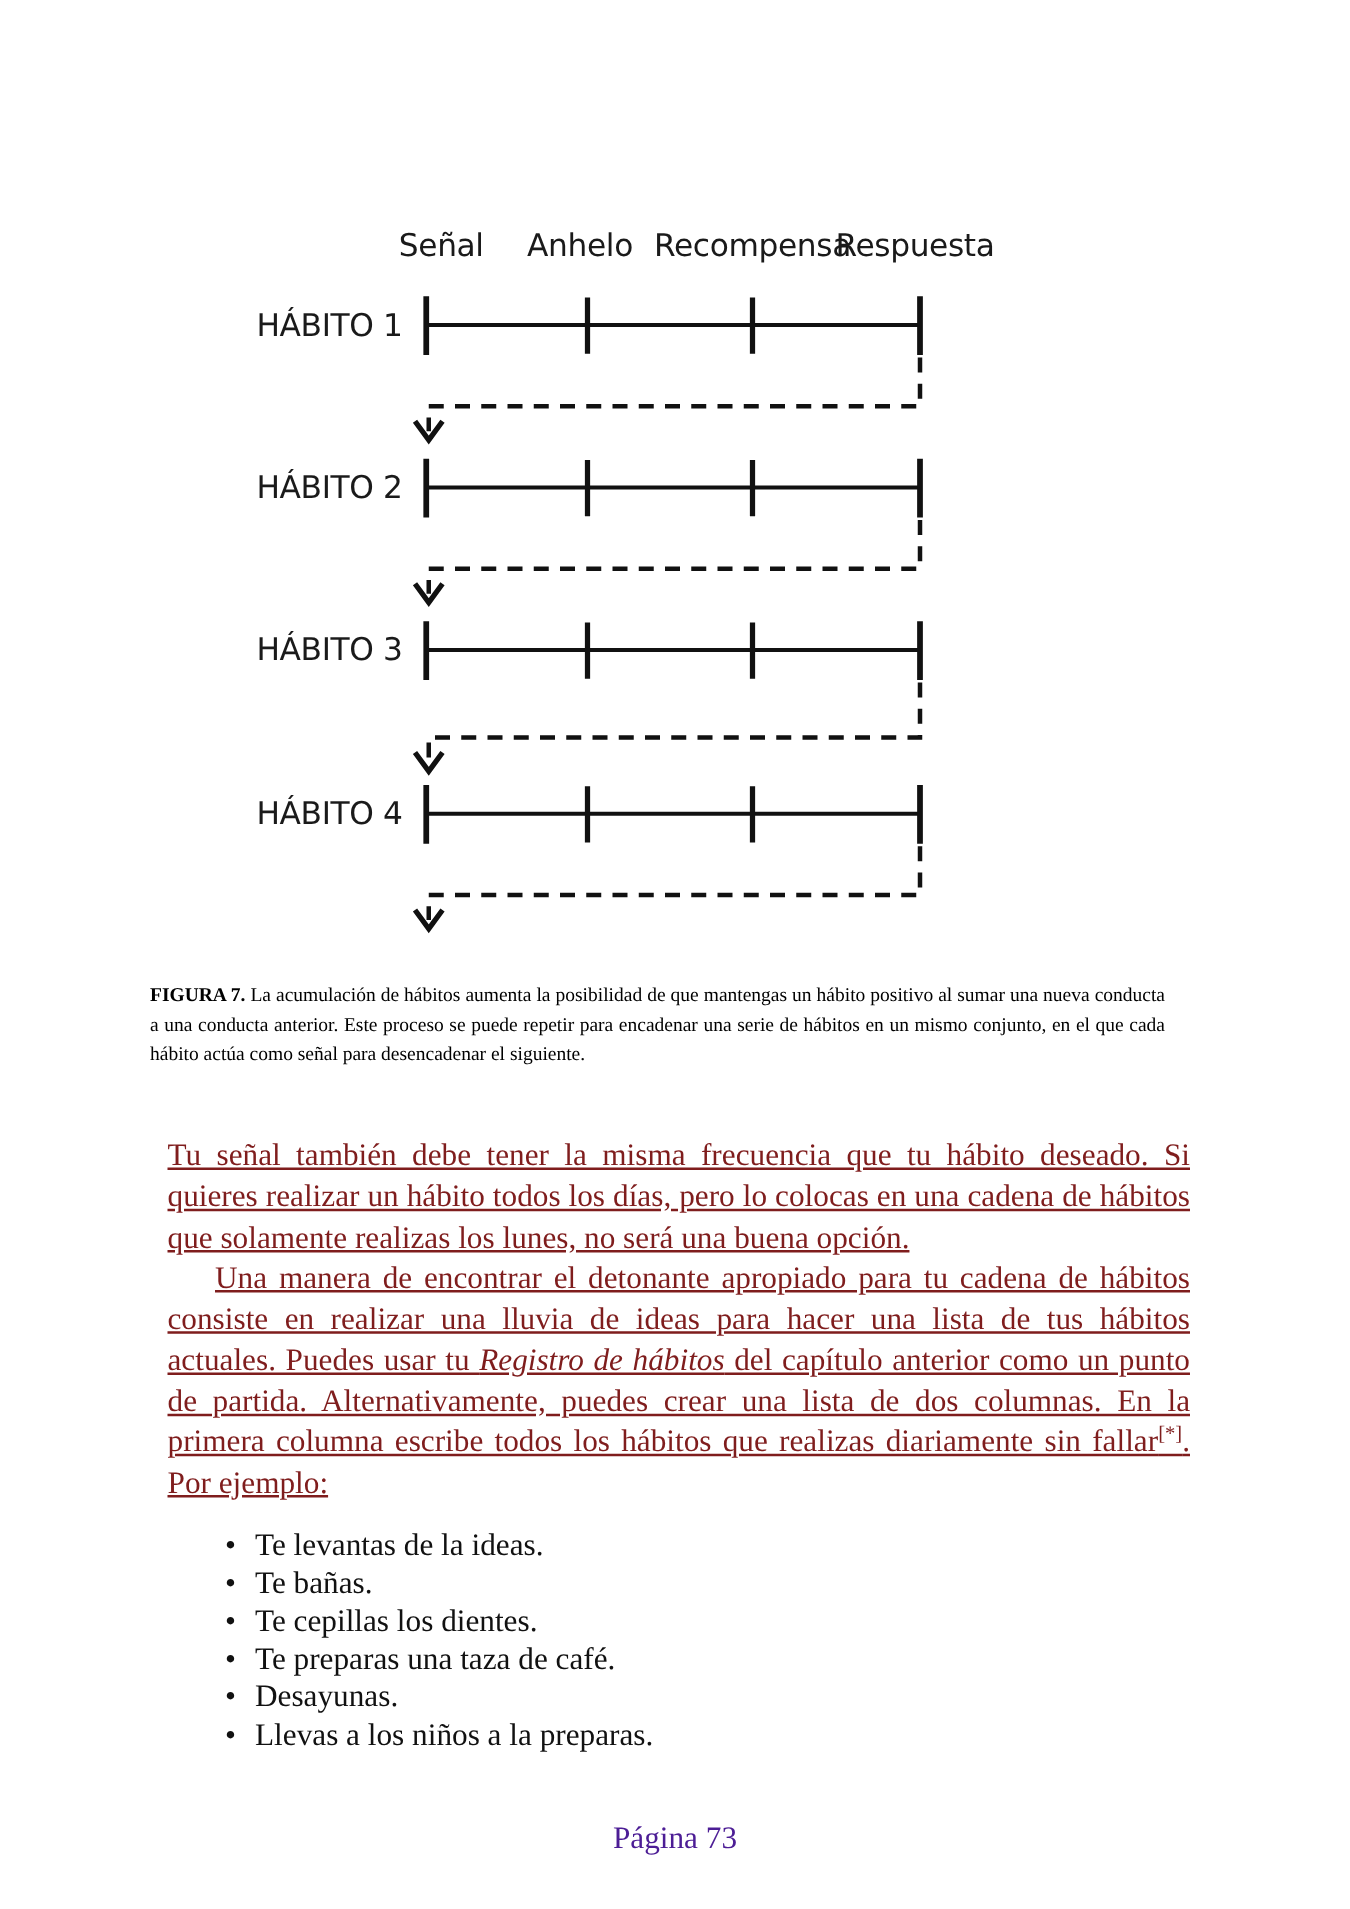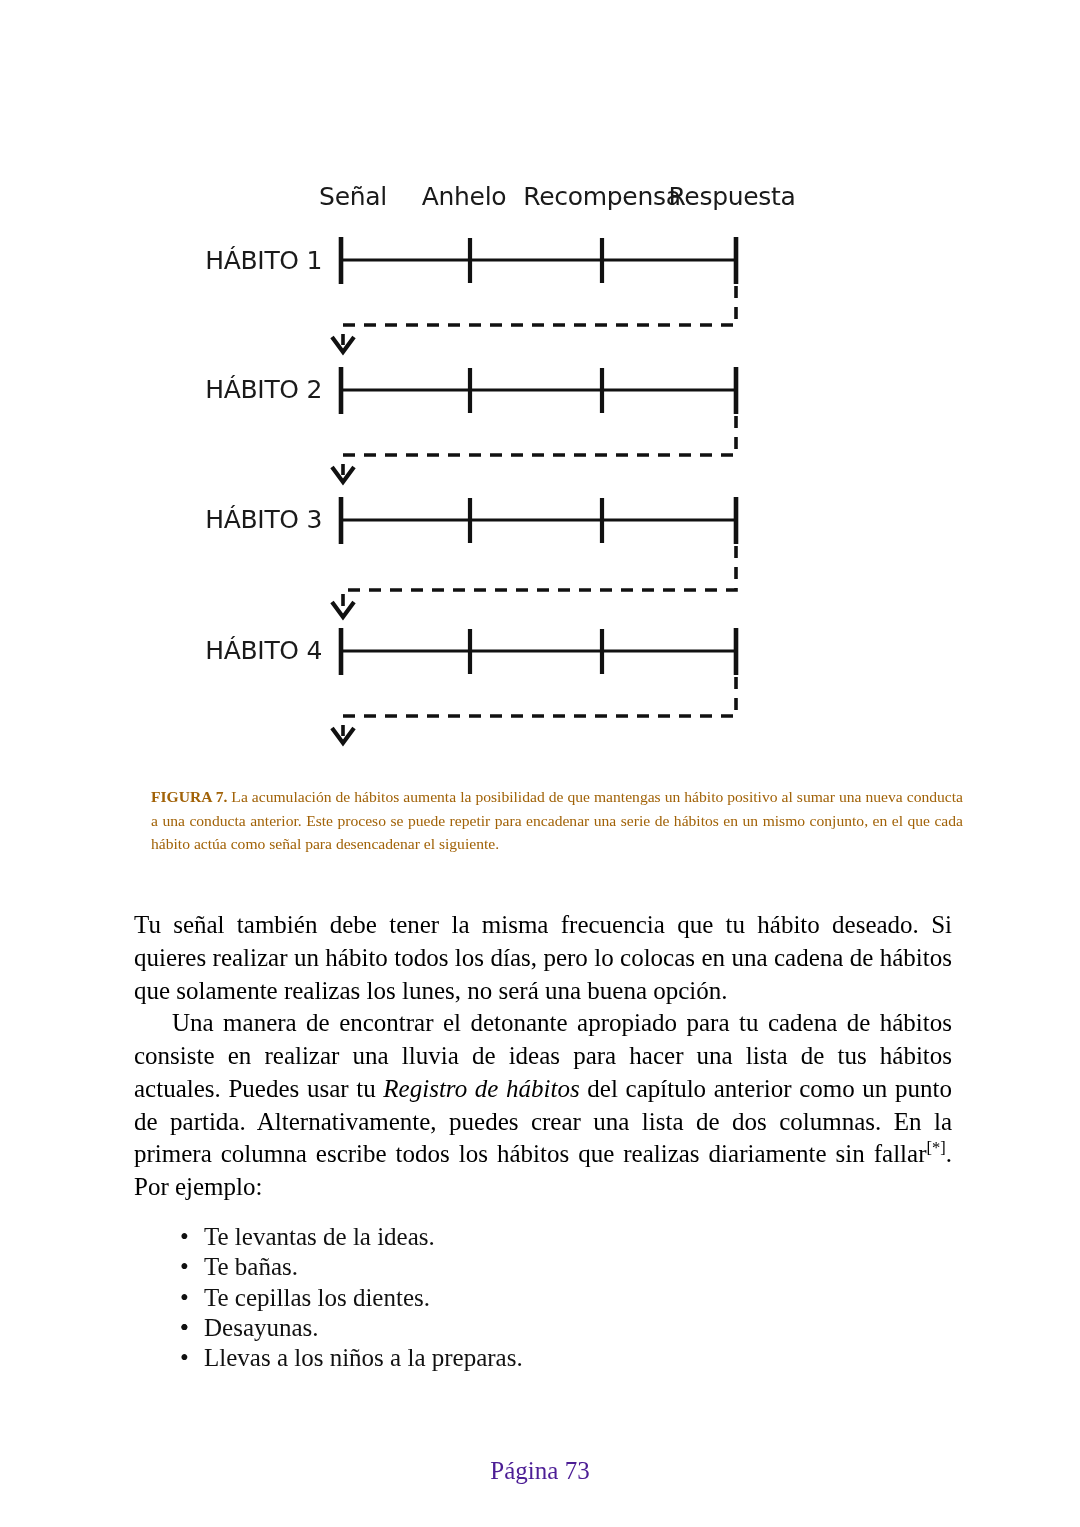--- a/index.html
+++ b/index.html
@@ -80,48 +80,49 @@
     stroke: #111111;
     stroke-width: 4.2;
     fill: none;
     stroke-linecap: butt;
     stroke-linejoin: miter;
   }
 
   
   .caption {
     position: absolute;
-    left: 151px;
+    left: 120px;
     top: 748px;
     width: 812px;
     font-size: 15.6px;
     line-height: 1.52;
     text-align: justify;
     text-justify: inter-word;
-    color: #a16207;
+    color: #000000;
     font-family: Liberation Serif, serif;
   }
   .caption .figlabel {
     font-weight: bold;
   }
 
   
   .body-area {
     position: absolute;
     left: 134px;
     top: 872px;
     width: 818px;
   }
   p.body {
     margin: 0;
     font-size: 25px;
     line-height: 1.31;
     text-align: justify;
     text-justify: inter-word;
-    color: #000000;
+    color: #7f1d1d;
+    text-decoration: underline;
   }
   p.body.indented {
     text-indent: 38px;
   }
   p.body em {
     font-style: italic;
   }
   sup.fnote {
     font-size: 0.66em;
     vertical-align: super;
@@ -231,21 +232,21 @@
       <li>
         <span class="dot">•</span><span>Te levantas de la ideas.</span>
       </li>
       <li>
         <span class="dot">•</span><span>Te bañas.</span>
       </li>
       <li>
         <span class="dot">•</span><span>Te cepillas los dientes.</span>
       </li>
       <li>
-        <span class="dot">•</span>
+        <span class="dot">•</span><span>Te preparas una taza de café.</span>
       </li>
       <li>
         <span class="dot">•</span><span>Desayunas.</span>
       </li>
       <li>
         <span class="dot">•</span><span>Llevas a los niños a la preparas.</span>
       </li>
     </ul>
   </div>
 

